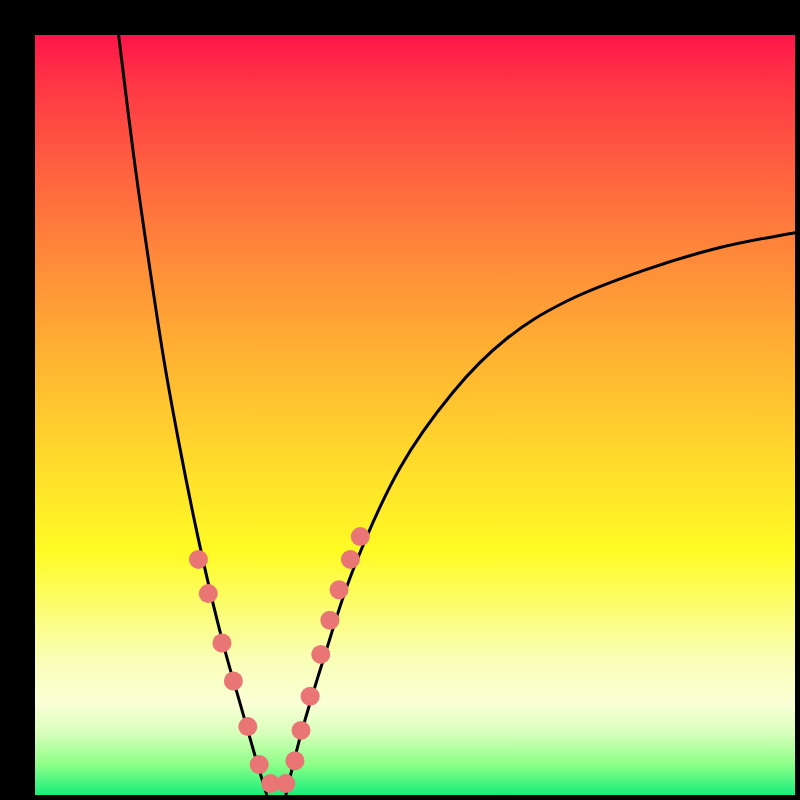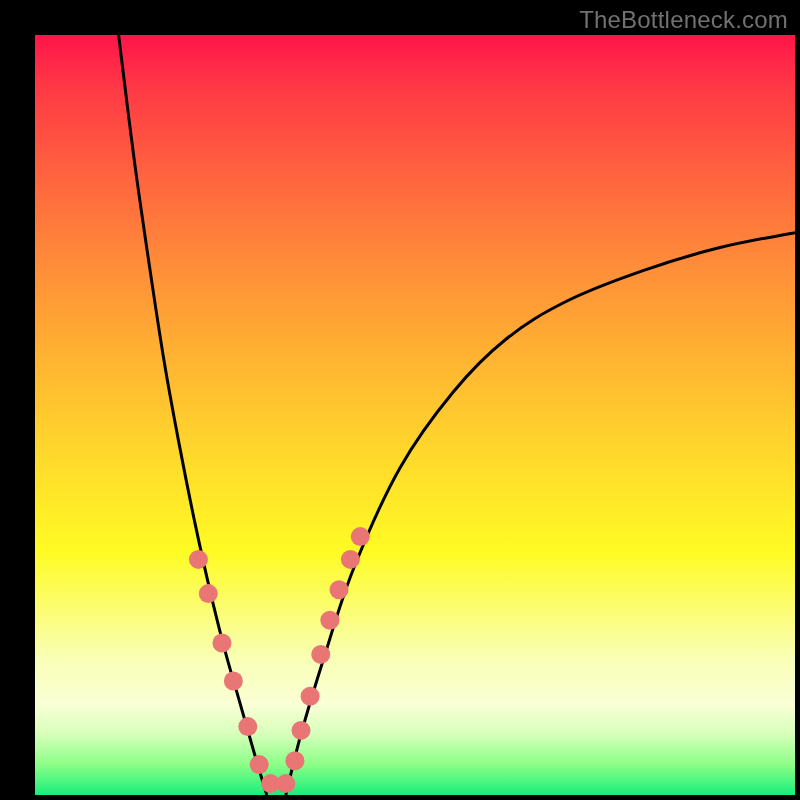--- a/index.html
+++ b/index.html
@@ -47,21 +47,20 @@
     left: 0;
     top: 0;
     width: 760px;
     height: 760px;
   }
 </style>
 </head>
 <body>
 
 <div class="container">
-  <div class="attribution">TheBottleneck.com</div>
   <div class="plot-area">
     <svg class="curves" viewBox="0 0 760 760">
       <path id="left-curve-path" fill="none" stroke="#000" stroke-width="3" d="M83.6,0 C86.336,21.888 93.328,80.56000000000003 98.8,121.60000000000002 C104.27199999999999,162.64000000000001 108.52799999999999,191.064 114,228 C119.47200000000001,264.936 123.72800000000002,293.968 129.20000000000002,326.8 C134.67200000000003,359.632 138.928,381.67199999999997 144.4,410.4 C149.872,439.128 154.128,460.408 159.6,486.40000000000003 C165.072,512.392 169.328,531.544 174.8,554.8 C180.27200000000002,578.0559999999999 184.528,595.08 190,615.6 C195.472,636.12 199.728,649.6479999999999 205.20000000000002,668.8 C210.67200000000003,687.952 215.612,705.584 220.39999999999998,722 C225.18799999999996,738.416 229.748,753.16 231.79999999999998,760"></path>
       <path id="right-curve-path" fill="none" stroke="#000" stroke-width="3" d="M250.8,760 C253.536,749.056 259.16,723.8240000000001 266,699.2 C272.84,674.576 279.224,653.296 288.8,623.2 C298.37600000000003,593.104 305.52,566.2 319.2,532 C332.88,497.8 347.016,464.664 364.8,433.2 C382.584,401.736 398.84800000000007,380.45599999999996 418.00000000000006,357.2 C437.15200000000004,333.944 450.68,320.416 471.2,304 C491.71999999999997,287.584 507.376,278.312 532,266 C556.624,253.68800000000002 580.64,245.17600000000002 608,235.60000000000002 C635.36,226.02400000000003 656.64,219.64000000000007 684,212.80000000000007 C711.36,205.96000000000006 746.32,200.33600000000004 760,197.60000000000002"></path>
       <g id="dots-group">
           <circle cx="163.4" cy="524.4" r="9.5" fill="#ea7575"></circle>
           <circle cx="173.28" cy="558.6" r="9.5" fill="#ea7575"></circle>
           <circle cx="186.96" cy="608" r="9.5" fill="#ea7575"></circle>
           <circle cx="198.36" cy="646" r="9.5" fill="#ea7575"></circle>
           <circle cx="212.8" cy="691.6" r="9.5" fill="#ea7575"></circle>

